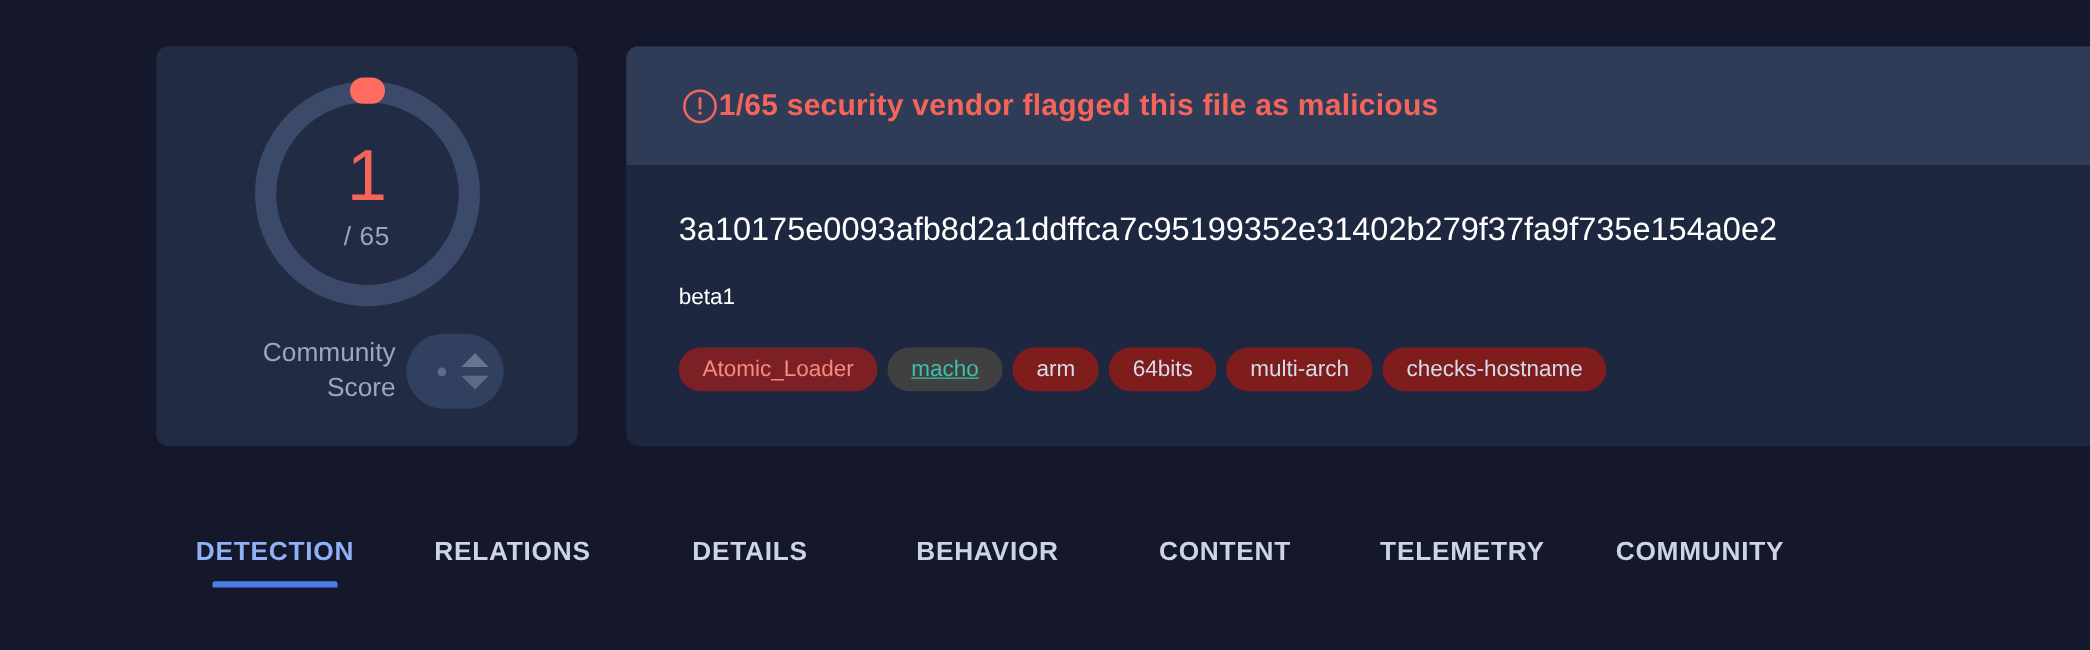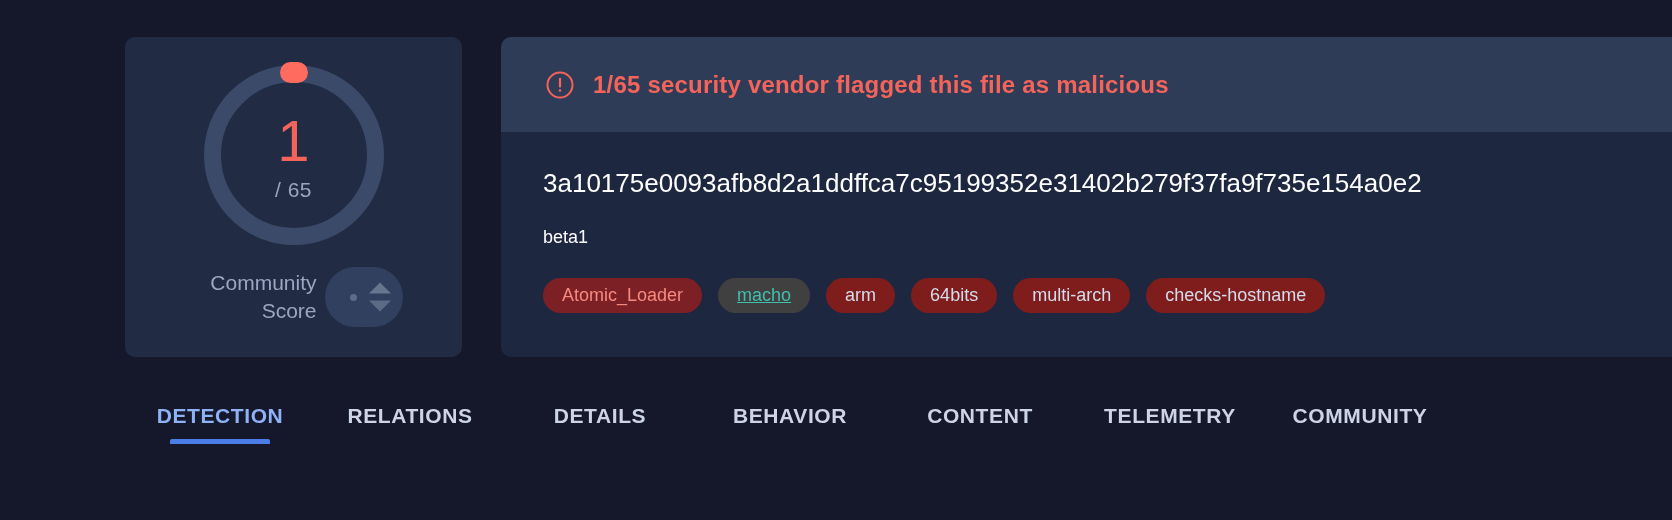--- a/index.html
+++ b/index.html
@@ -151,21 +151,20 @@
     overflow: hidden;
     background: #1e2740;
   }
 
   .detection-banner {
     height: 95px;
     background: #2f3c57;
     display: flex;
     align-items: center;
     padding-left: 44px;
-    gap: 18px;
   }
 
   .warn-icon {
     width: 30px;
     height: 30px;
     flex: 0 0 auto;
   }
 
   .detection-text {
     font-size: 24px;
@@ -187,21 +186,21 @@
   }
 
   .file-name-line2 {
     font-size: 18px;
     color: #ffffff;
     margin-top: 31px;
   }
 
   .tag-row {
     display: flex;
-    gap: 16px;
+    gap: 8px;
     margin-top: 30px;
     flex-wrap: nowrap;
   }
 
   .tag {
     height: 35px;
     padding: 0 19px;
     border-radius: 18px;
     display: inline-flex;
     align-items: center;
@@ -219,21 +218,21 @@
   .tag.type {
     background: #404040;
     color: #3fbfae;
     text-decoration: underline;
   }
 
   
   .tabs {
     position: absolute;
     left: 125px;
-    top: 394px;
+    top: 420px;
     display: flex;
     align-items: flex-start;
   }
 
   .tab {
     font-size: 21px;
     font-weight: bold;
     color: #cdd5e4;
     letter-spacing: 0.6px;
     padding: 10px 0 16px 0;

